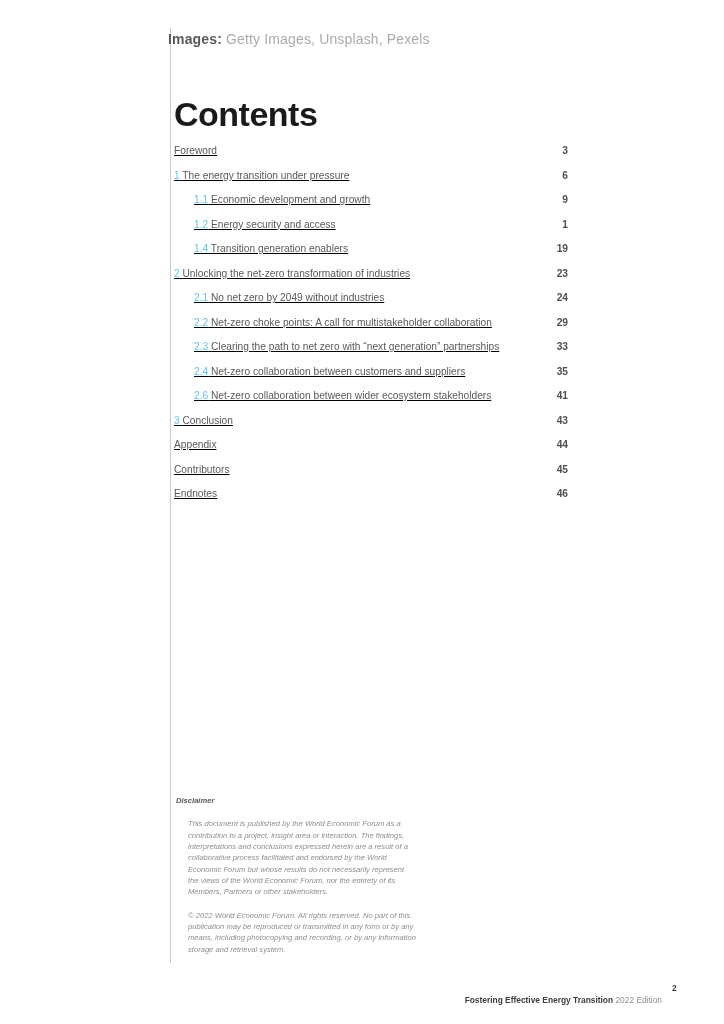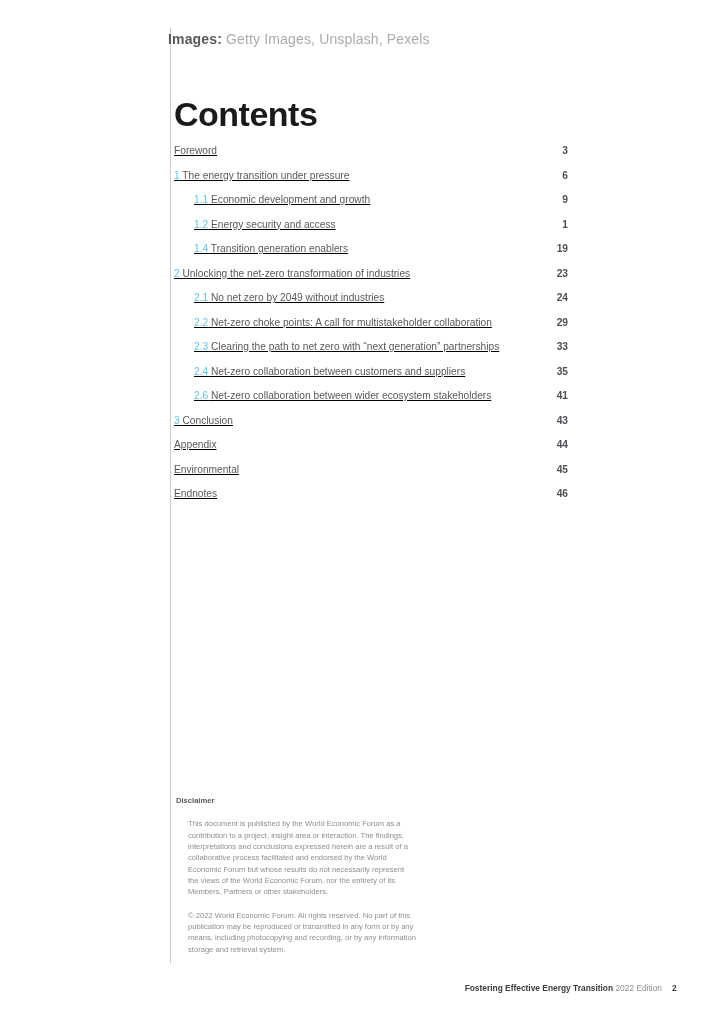--- a/index.html
+++ b/index.html
@@ -98,20 +98,21 @@
 
   
   .disclaimer {
     position: absolute;
     left: 176px;
     top: 795px;
     width: 252px;
     font-size: 7.6px;
     line-height: 11.35px;
     color: #8c8e90;
+    font-style: italic;
   }
   .disclaimer-heading {
     font-weight: bold;
     color: #58595b;
     font-size: 7.6px;
     line-height: 11.35px;
   }
   .disclaimer-body { margin: 12px; }
   .disclaimer-copyright {
     margin-top: 10px;
@@ -123,21 +124,21 @@
     left: 0;
     top: 983px;
     width: 724px;
     height: 14px;
     font-size: 8.4px;
     color: #4d4f53;
   }
   .footer-title {
     position: absolute;
     right: 62px;
-    top: 0;
+    top: 12px;
     white-space: nowrap;
   }
   .footer-title .f-bold {
     font-weight: bold;
     color: #3a3c3e;
   }
   .footer-title .f-light {
     color: #8c8e90;
   }
   .footer-pagenum {
@@ -169,21 +170,21 @@
       <div class="toc-row level-2"><span class="toc-num">1.2</span> <span class="toc-label">Energy security and access</span><span class="toc-page">1</span></div>
       <div class="toc-row level-2"><span class="toc-num">1.4</span> <span class="toc-label">Transition generation enablers</span><span class="toc-page">19</span></div>
       <div class="toc-row"><span class="toc-num">2</span> <span class="toc-label">Unlocking the net-zero transformation of industries</span><span class="toc-page">23</span></div>
       <div class="toc-row level-2"><span class="toc-num">2.1</span> <span class="toc-label">No net zero by 2049 without industries</span><span class="toc-page">24</span></div>
       <div class="toc-row level-2"><span class="toc-num">2.2</span> <span class="toc-label">Net-zero choke points: A call for multistakeholder collaboration</span><span class="toc-page">29</span></div>
       <div class="toc-row level-2"><span class="toc-num">2.3</span> <span class="toc-label">Clearing the path to net zero with “next generation” partnerships</span><span class="toc-page">33</span></div>
       <div class="toc-row level-2"><span class="toc-num">2.4</span> <span class="toc-label">Net-zero collaboration between customers and suppliers</span><span class="toc-page">35</span></div>
       <div class="toc-row level-2"><span class="toc-num">2.6</span> <span class="toc-label">Net-zero collaboration between wider ecosystem stakeholders</span><span class="toc-page">41</span></div>
       <div class="toc-row"><span class="toc-num">3</span> <span class="toc-label">Conclusion</span><span class="toc-page">43</span></div>
       <div class="toc-row"><span class="toc-label">Appendix</span><span class="toc-page">44</span></div>
-      <div class="toc-row"><span class="toc-label">Environmental</span><span class="toc-page">45</span></div>
+      <div class="toc-row"><span class="toc-label">Contributors</span><span class="toc-page">45</span></div>
       <div class="toc-row"><span class="toc-label">Endnotes</span><span class="toc-page">46</span></div>
     </nav>
 
   <section class="disclaimer">
     <div class="disclaimer-heading">Disclaimer</div>
     <p class="disclaimer-body">This document is published by the World Economic Forum as a contribution to a project, insight area or interaction. The findings, interpretations and conclusions expressed herein are a result of a collaborative process facilitated and endorsed by the World Economic Forum but whose results do not necessarily represent the views of the World Economic Forum, nor the entirety of its Members, Partners or other stakeholders.</p>
     <p class="disclaimer-body disclaimer-copyright">© 2022 World Economic Forum. All rights reserved. No part of this publication may be reproduced or transmitted in any form or by any means, including photocopying and recording, or by any information storage and retrieval system.</p>
   </section>
 
   <footer class="footer">

